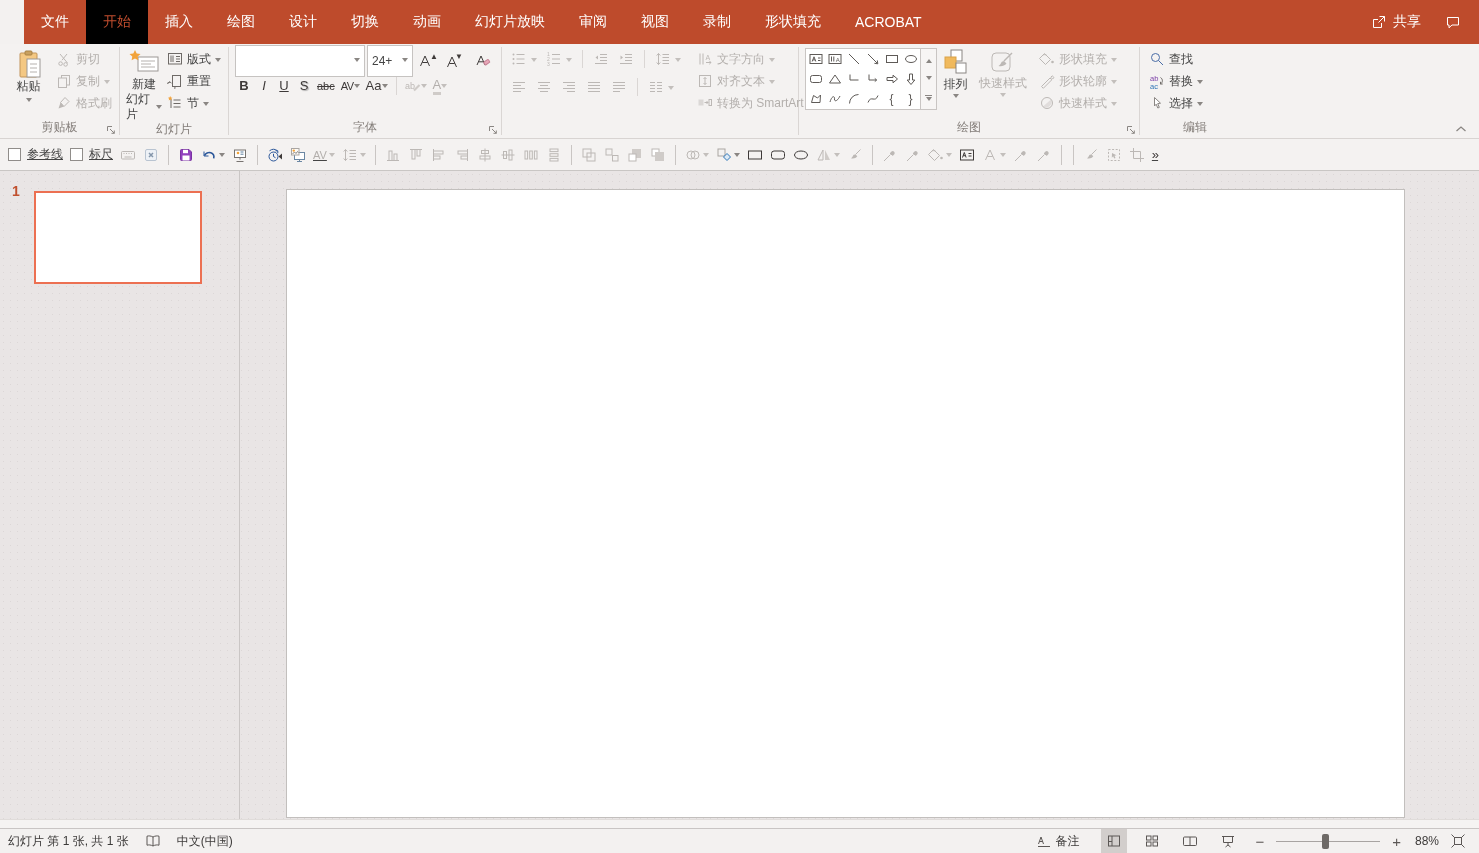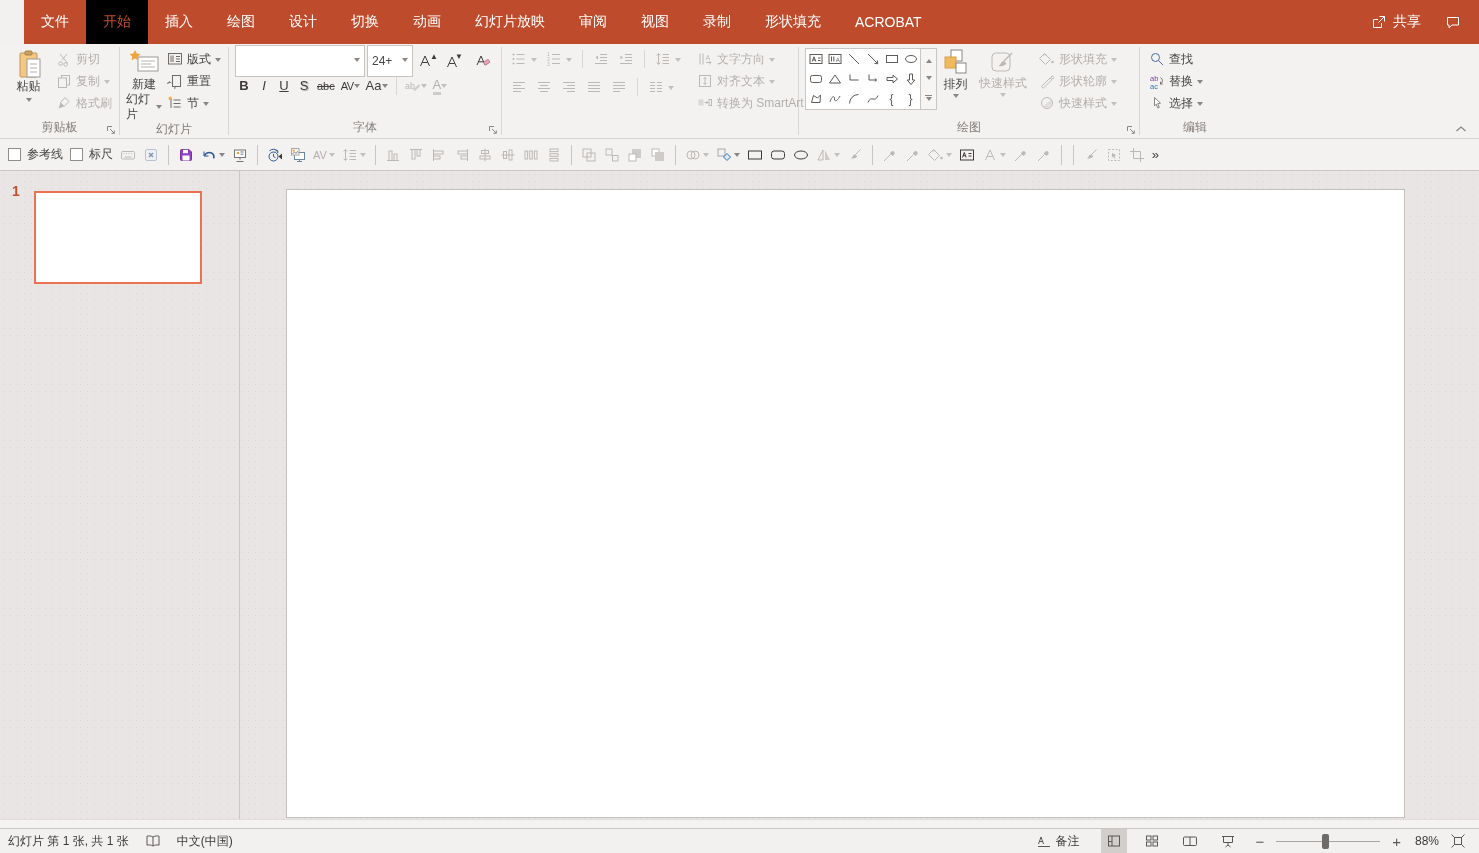--- a/index.html
+++ b/index.html
@@ -46,21 +46,21 @@
   .galsb div{flex:1;display:flex;align-items:center;justify-content:center;flex-direction:column;gap:1px;}
   .tri-u{width:0;height:0;border:3.5px solid transparent;border-bottom:4px solid #8A8683;}
   .tri-d{width:0;height:0;border:3.5px solid transparent;border-top:4px solid #8A8683;}
   .bar{width:7px;height:1px;background:#8A8683;}
 
   .bigv{display:flex;flex-direction:column;align-items:center;font-size:12px;color:#444;padding:1px 5px 0;}
 
   .collapse{position:absolute;right:12px;bottom:5px;color:#8A8683;}
 
   
-  .qat{height:32px;background:#F4F2F1;border-bottom:1px solid #C9C6C4;display:flex;align-items:center;gap:7px;padding:0 8px;font-size:12px;color:#444;flex:none;}
+  .qat{height:32px;background:#F4F2F1;border-bottom:1px solid #C9C6C4;display:flex;align-items:center;gap:7px;padding:0 8px;font-size:12px;color:#444;flex:none;text-decoration:underline;}
   .qsep{width:1px;height:20px;background:#C9C5C3;margin:0 2px;flex:none;}
   .qi{display:flex;align-items:center;gap:2px;flex:none;}
   .cbx{width:13px;height:13px;background:#fff;border:1px solid #908D8A;margin-right:4px;flex:none;}
   .more{font-size:13px;color:#3E3A39;letter-spacing:-1px;}
 
   
   .content{flex:1;display:flex;min-height:0;background:#E9E5E5;background-image:radial-gradient(circle,#DCD7D7 .8px,transparent .9px);background-size:7px 7px;}
   .thumbs{width:240px;flex:none;position:relative;border-right:1px solid #CAC6C5;}
   .thumb-num{position:absolute;left:12px;top:12px;color:#C0502E;font-weight:bold;font-size:14px;}
   .thumb{position:absolute;left:34px;top:20px;width:168px;height:93px;background:#fff;border:2px solid #EC7052;}

